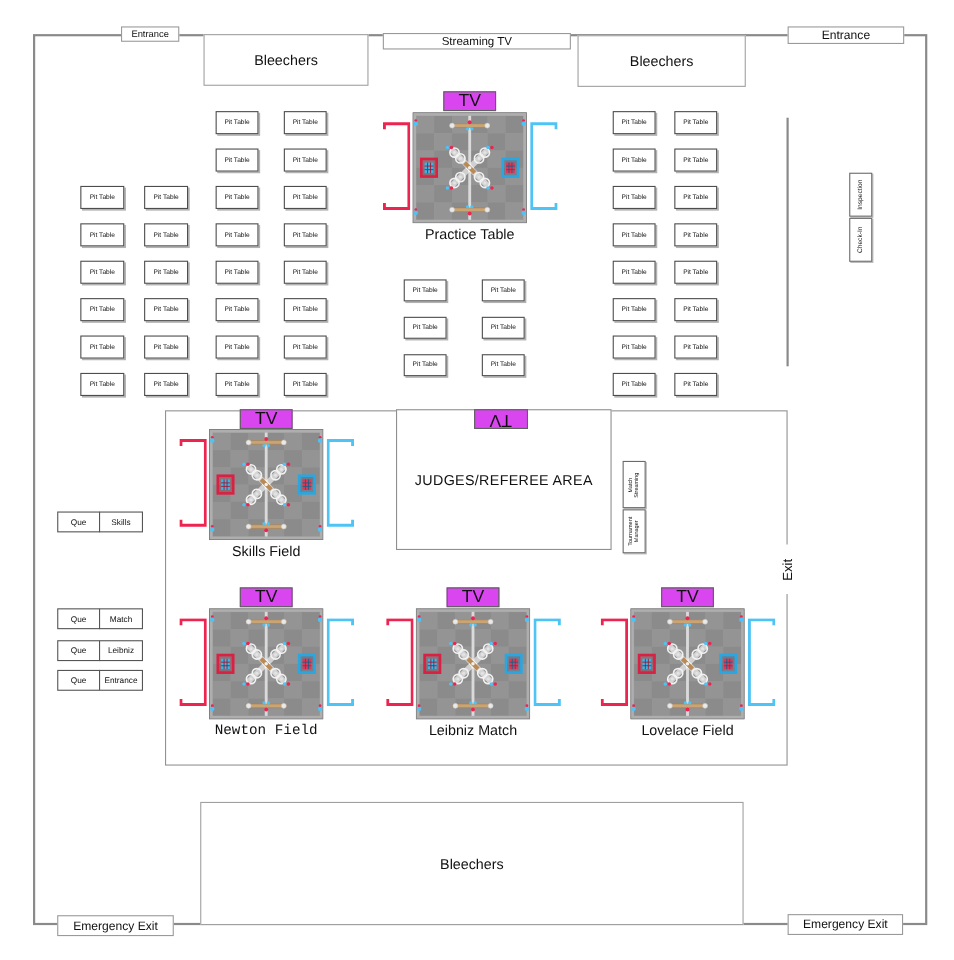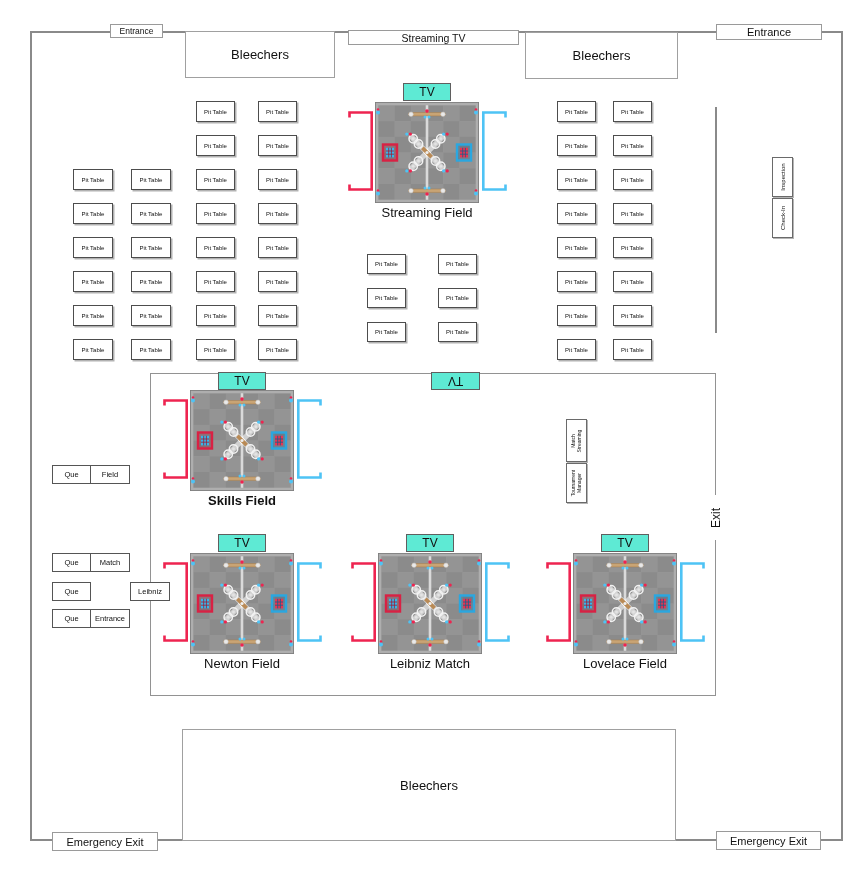--- a/index.html
+++ b/index.html
@@ -16,22 +16,22 @@
   .entrance-right{left:716px;top:24px;width:106px;height:16px;font-size:11px;}
   .livestream{left:348px;top:30px;width:171px;height:15px;font-size:10.5px;}
   .ee-left{left:52px;top:832px;width:106px;height:19px;font-size:11px;}
   .ee-right{left:716px;top:831px;width:105px;height:19px;font-size:11px;}
   .area{position:absolute;background:#fff;border:1.5px solid #a0a0a0;display:flex;
         align-items:center;justify-content:center;font-size:13px;}
   .bleachers-tl{left:185px;top:31px;width:150px;height:47px;}
   .bleachers-tr{left:525px;top:32px;width:153px;height:47px;}
   .bleachers-bottom{left:182px;top:729px;width:494px;height:112px;}
   .judges{left:360px;top:372px;width:196px;height:128px;border:1.5px solid #8f8f8f;font-size:13px;letter-spacing:.3px;}
-  .tvbox{position:absolute;background:#5eead4;border:1.6px solid #5f5f5f;display:flex;
-         align-items:center;justify-content:center;font-size:12px;}
+  .tvbox{position:absolute;background:#d946ef;border:1.6px solid #5f5f5f;display:flex;
+         align-items:center;justify-content:center;font-size:16px;}
   .judges-tv{left:431px;top:372px;width:49px;height:18px;}
   .rot180{transform:rotate(180deg);display:inline-block;}
   .vbox{position:absolute;background:#fff;border:1px solid #6a6a6a;box-shadow:1px 1px 0 #b5b5b5;
         display:flex;align-items:center;justify-content:center;}
   .inspection{left:772px;top:157px;width:21px;height:40px;}
   .check-in{left:772px;top:198px;width:21px;height:40px;}
   .match-streaming{left:566px;top:419px;width:21px;height:43px;}
   .tournament-manager{left:566px;top:463px;width:21px;height:40px;}
   .rotv{transform:rotate(-90deg);white-space:nowrap;font-size:6px;}
   .rotv2{transform:rotate(-90deg);text-align:center;font-size:5px;line-height:1.2;}
@@ -64,20 +64,23 @@
   <div class="area bleachers-tl">
     <span>Bleechers</span>
   </div>
   <div class="area bleachers-tr">
     <span>Bleechers</span>
   </div>
   <div class="area bleachers-bottom">
     <span>Bleechers</span>
   </div>
 
+  <div class="area judges">
+    <span>JUDGES/REFEREE AREA</span>
+  </div>
   <div class="tvbox judges-tv">
     <span class="rot180">TV</span>
   </div>
 
   <div class="vbox inspection">
     <span class="rotv">Inspection</span>
   </div>
   <div class="vbox check-in">
     <span class="rotv">Check-In</span>
   </div>
@@ -248,25 +251,25 @@
       </div>
       <div class="pit" style="left: 613px; top: 305px; width: 39px; height: 21px;">
         <span>Pit Table</span>
       </div>
       <div class="pit" style="left: 613px; top: 339px; width: 39px; height: 21px;">
         <span>Pit Table</span>
       </div>
     </div>
   <div id="queue-layer">
       <div class="queue-cell" style="left: 52px; top: 464.5px; width: 39px; height: 19px;">Que</div>
-      <div class="queue-cell" style="left: 90px; top: 464.5px; width: 40px; height: 19px;">Field</div>
+      <div class="queue-cell" style="left: 90px; top: 464.5px; width: 40px; height: 19px;">Skills</div>
       <div class="queue-cell" style="left: 52px; top: 553px; width: 39px; height: 19px;">Que</div>
       <div class="queue-cell" style="left: 90px; top: 553px; width: 40px; height: 19px;">Match</div>
       <div class="queue-cell" style="left: 52px; top: 581.5px; width: 39px; height: 19px;">Que</div>
-      <div class="queue-cell" style="left: 90px; top: 581.5px; width: 40px; height: 19px; margin-left: 40px;">Leibniz</div>
+      <div class="queue-cell" style="left: 90px; top: 581.5px; width: 40px; height: 19px;">Leibniz</div>
       <div class="queue-cell" style="left: 52px; top: 609px; width: 39px; height: 19px;">Que</div>
       <div class="queue-cell" style="left: 90px; top: 609px; width: 40px; height: 19px;">Entrance</div>
     </div>
   <div id="field-layer">
       <div class="tvbox" style="left: 403px; top: 83px; width: 48px; height: 18px;">
         <span>TV</span>
       </div>
       <div class="field-wrap" style="left: 375px; top: 102px; width: 104px; height: 101px;">
         <svg width="104" height="101" viewBox="0 0 104 101">
           <rect x="0" y="0" width="104" height="101" fill="#9b9b9b"></rect>
@@ -370,21 +373,21 @@
       <div class="bracket" style="left: 347.5px; top: 111px; width: 25px; height: 80px;">
         <svg width="25" height="80" viewBox="0 0 25 80">
           <path d="M1.5 6.5 L1.5 1.5 L23.7 1.5 L23.7 78.5 L1.5 78.5 L1.5 73.5" fill="none" stroke="#ee2450" stroke-width="2.6"></path>
         </svg>
       </div>
       <div class="bracket" style="left: 481.5px; top: 111px; width: 25px; height: 80px;">
         <svg width="25" height="80" viewBox="0 0 25 80">
           <path d="M23.5 6.5 L23.5 1.5 L1.3 1.5 L1.3 78.5 L23.5 78.5 L23.5 73.5" fill="none" stroke="#4ec3f5" stroke-width="2.6"></path>
         </svg>
       </div>
-      <div class="field-name" style="left: 367px; top: 205px; width: 120px;">Streaming Field</div>
+      <div class="field-name" style="left: 367px; top: 205px; width: 120px;">Practice Table</div>
       <div class="tvbox" style="left: 218px; top: 372px; width: 48px; height: 18px;">
         <span>TV</span>
       </div>
       <div class="field-wrap" style="left: 190px; top: 390px; width: 104px; height: 101px;">
         <svg width="104" height="101" viewBox="0 0 104 101">
           <rect x="0" y="0" width="104" height="101" fill="#9b9b9b"></rect>
           <rect x="3.5" y="3.5" width="16.2" height="15.7" fill="#949494"></rect>
           <rect x="19.7" y="3.5" width="16.2" height="15.7" fill="#8b8b8b"></rect>
           <rect x="35.9" y="3.5" width="16.2" height="15.7" fill="#949494"></rect>
           <rect x="52.1" y="3.5" width="16.2" height="15.7" fill="#8b8b8b"></rect>
@@ -484,21 +487,21 @@
       <div class="bracket" style="left: 162.5px; top: 399px; width: 25px; height: 80px;">
         <svg width="25" height="80" viewBox="0 0 25 80">
           <path d="M1.5 6.5 L1.5 1.5 L23.7 1.5 L23.7 78.5 L1.5 78.5 L1.5 73.5" fill="none" stroke="#ee2450" stroke-width="2.6"></path>
         </svg>
       </div>
       <div class="bracket" style="left: 296.5px; top: 399px; width: 25px; height: 80px;">
         <svg width="25" height="80" viewBox="0 0 25 80">
           <path d="M23.5 6.5 L23.5 1.5 L1.3 1.5 L1.3 78.5 L23.5 78.5 L23.5 73.5" fill="none" stroke="#4ec3f5" stroke-width="2.6"></path>
         </svg>
       </div>
-      <div class="field-name" style="left: 182px; top: 493px; width: 120px; font-weight: bold;">Skills Field</div>
+      <div class="field-name" style="left: 182px; top: 493px; width: 120px;">Skills Field</div>
       <div class="tvbox" style="left: 218px; top: 533.5px; width: 48px; height: 18px;">
         <span>TV</span>
       </div>
       <div class="field-wrap" style="left: 190px; top: 553px; width: 104px; height: 101px;">
         <svg width="104" height="101" viewBox="0 0 104 101">
           <rect x="0" y="0" width="104" height="101" fill="#9b9b9b"></rect>
           <rect x="3.5" y="3.5" width="16.2" height="15.7" fill="#949494"></rect>
           <rect x="19.7" y="3.5" width="16.2" height="15.7" fill="#8b8b8b"></rect>
           <rect x="35.9" y="3.5" width="16.2" height="15.7" fill="#949494"></rect>
           <rect x="52.1" y="3.5" width="16.2" height="15.7" fill="#8b8b8b"></rect>
@@ -598,21 +601,21 @@
       <div class="bracket" style="left: 162.5px; top: 562px; width: 25px; height: 80px;">
         <svg width="25" height="80" viewBox="0 0 25 80">
           <path d="M1.5 6.5 L1.5 1.5 L23.7 1.5 L23.7 78.5 L1.5 78.5 L1.5 73.5" fill="none" stroke="#ee2450" stroke-width="2.6"></path>
         </svg>
       </div>
       <div class="bracket" style="left: 296.5px; top: 562px; width: 25px; height: 80px;">
         <svg width="25" height="80" viewBox="0 0 25 80">
           <path d="M23.5 6.5 L23.5 1.5 L1.3 1.5 L1.3 78.5 L23.5 78.5 L23.5 73.5" fill="none" stroke="#4ec3f5" stroke-width="2.6"></path>
         </svg>
       </div>
-      <div class="field-name" style="left: 182px; top: 656px; width: 120px;">Newton Field</div>
+      <div class="field-name" style="left: 182px; top: 656px; width: 120px; font-family: Liberation Mono, monospace;">Newton Field</div>
       <div class="tvbox" style="left: 406px; top: 533.5px; width: 48px; height: 18px;">
         <span>TV</span>
       </div>
       <div class="field-wrap" style="left: 378px; top: 553px; width: 104px; height: 101px;">
         <svg width="104" height="101" viewBox="0 0 104 101">
           <rect x="0" y="0" width="104" height="101" fill="#9b9b9b"></rect>
           <rect x="3.5" y="3.5" width="16.2" height="15.7" fill="#949494"></rect>
           <rect x="19.7" y="3.5" width="16.2" height="15.7" fill="#8b8b8b"></rect>
           <rect x="35.9" y="3.5" width="16.2" height="15.7" fill="#949494"></rect>
           <rect x="52.1" y="3.5" width="16.2" height="15.7" fill="#8b8b8b"></rect>

